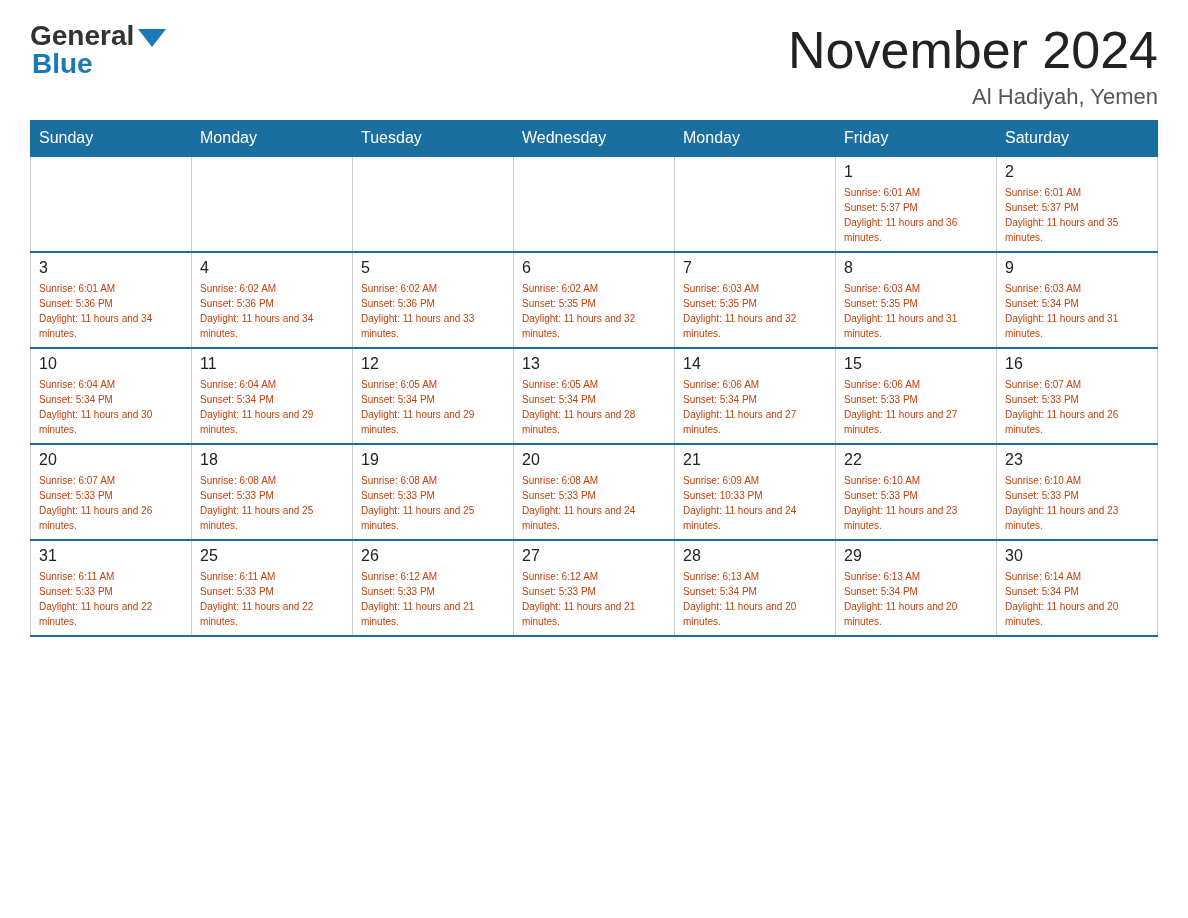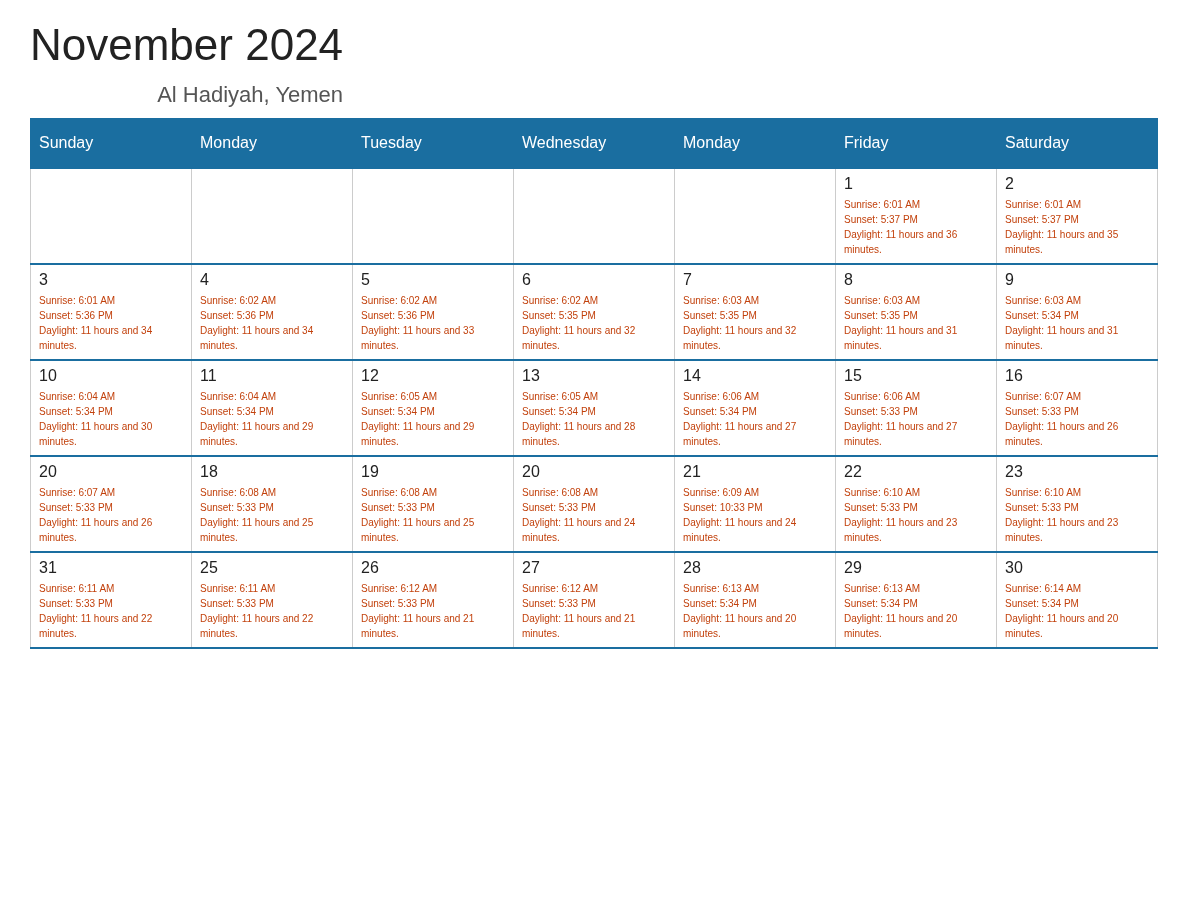--- a/index.html
+++ b/index.html
@@ -42,40 +42,40 @@
       font-size: 28px;
       font-weight: bold;
       color: #1a7ab5;
       margin-top: -4px;
       margin-left: 2px;
     }
     .title-section {
       text-align: right;
     }
     .main-title {
-      font-size: 44px;
+      font-size: 52px;
       font-weight: normal;
       color: #222;
     }
     .subtitle {
       font-size: 22px;
       color: #555;
-      margin-top: 12px;
+      margin-top: 4px;
     }
     .calendar {
       width: 100%;
       border-collapse: collapse;
       margin-top: 10px;
     }
     .calendar th {
       background-color: #1a6ea0;
       color: #fff;
       font-size: 16px;
       font-weight: normal;
-      padding: 15px 8px;
+      padding: 8px 8px;
       text-align: left;
       border: 1px solid #1a6ea0;
     }
     .calendar td {
       border: 1px solid #ccc;
       vertical-align: top;
       padding: 6px 8px;
       width: calc(100% / 7);
       min-height: 110px;
       font-size: 13px;
@@ -97,20 +97,29 @@
       color: #c2410c;
     }
     .empty-cell {
       background: #fff;
     }
   </style>
 </head>
 <body>
 
 <div class="header">
+  <div class="logo">
+    <div class="logo-general">
+      <span>General</span>
+      <span class="logo-arrow"></span>
+    </div>
+    <div class="logo-blue">
+      <span>Blue</span>
+    </div>
+  </div>
   <div class="title-section">
     <div class="main-title">November 2024</div>
     <div class="subtitle">Al Hadiyah, Yemen</div>
   </div>
 </div>
 
 <table class="calendar">
   <thead>
     <tr>
       <th><span>Sunday</span></th>

